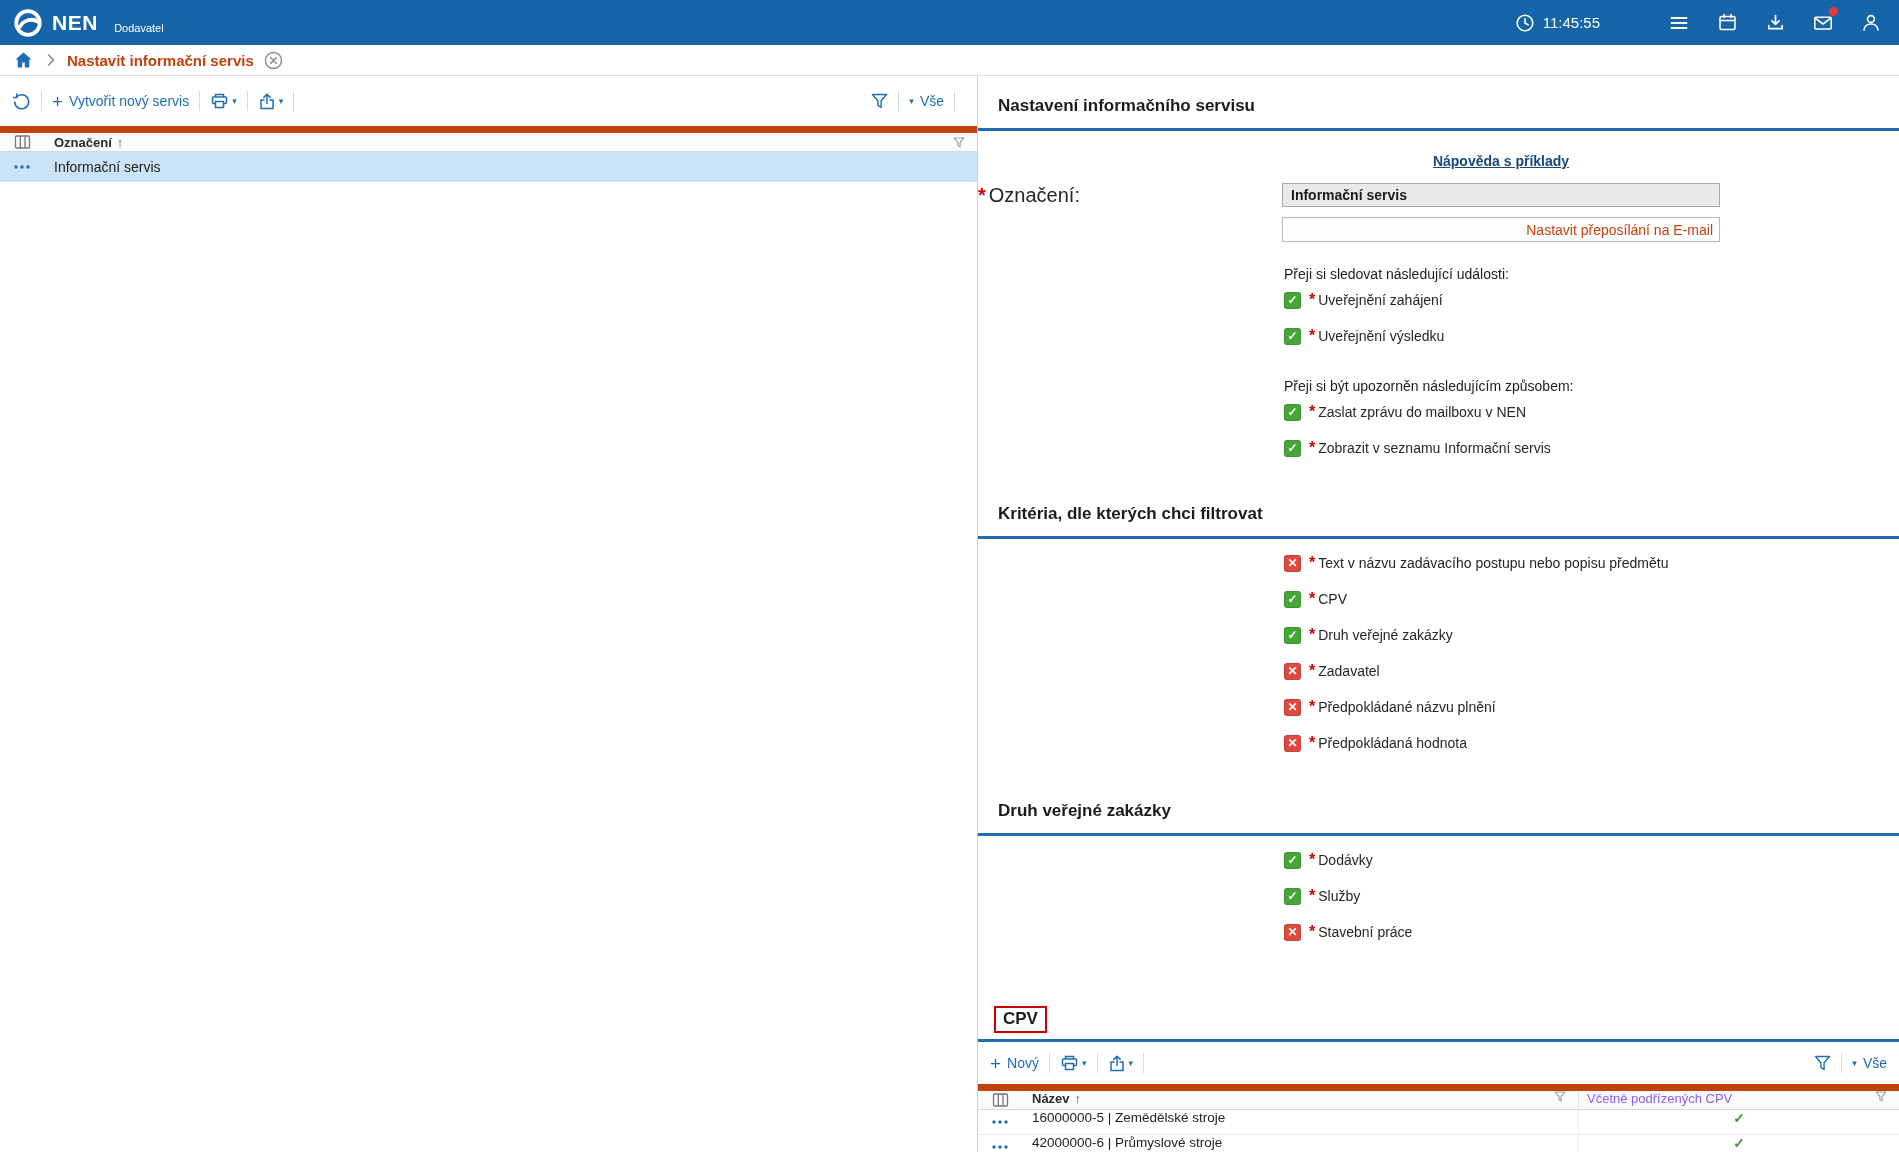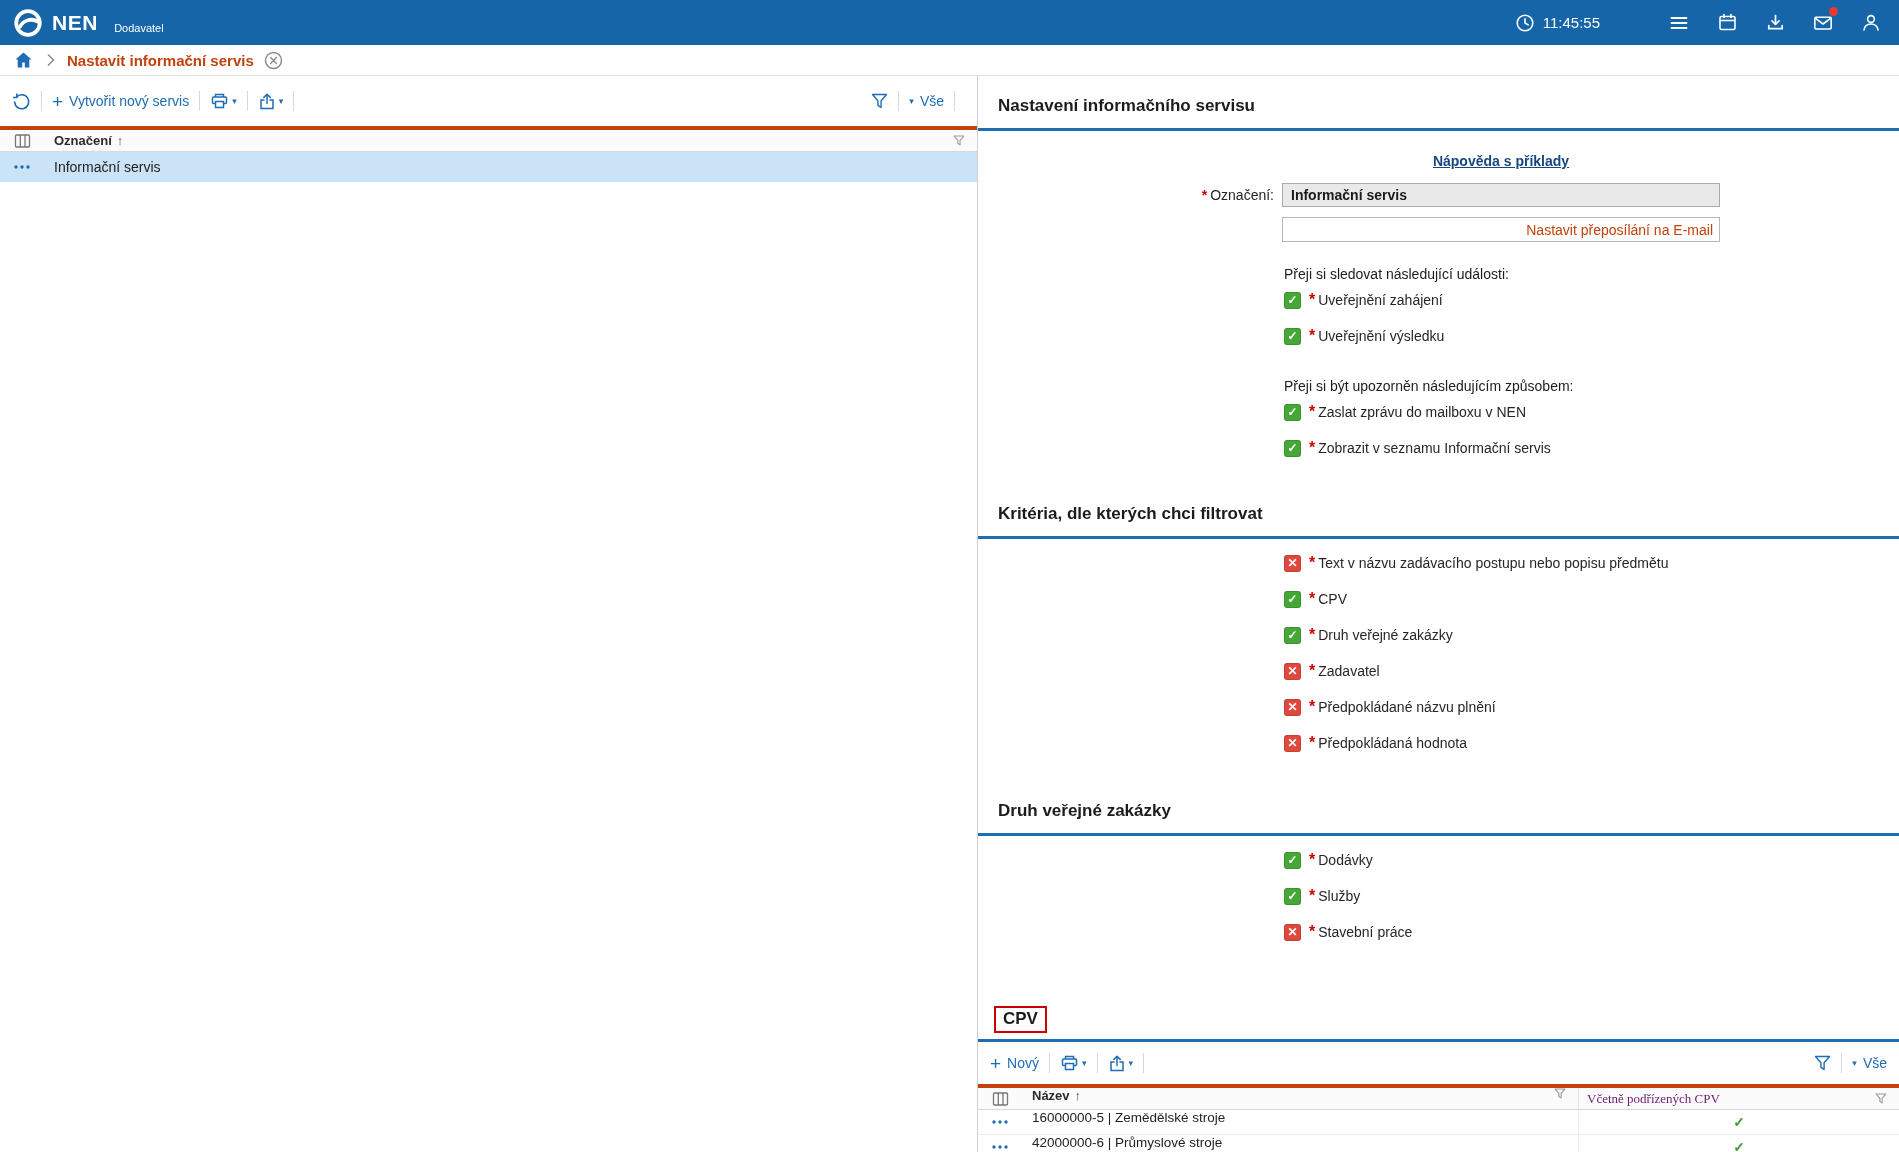--- a/index.html
+++ b/index.html
@@ -34,58 +34,58 @@
   .toolbar { height:50px; display:flex; align-items:center; padding:0 12px; }
   .right-panel .toolbar { height:42px; }
   .tb-sep { width:1px; height:20px; background:#D9D9D9; margin:0 10px; flex:none; }
   .tb-link { display:flex; align-items:center; gap:6px; color:#1E6DB5; font-size:14px; cursor:pointer; background:none; border:none; padding:0; font-family:inherit; }
   .plus { font-size:19px; line-height:1; color:#1E6DB5; }
   .tb-icon { display:flex; align-items:center; gap:3px; background:none; border:none; cursor:pointer; padding:0; }
   .caret { font-size:9px; color:#1E6DB5; }
   .tb-right { margin-left:auto; display:flex; align-items:center; }
 
   
-  .grid-header { height:26px; display:flex; align-items:center; background:#FBFBFB; border-top:4px solid #c2410c; border-bottom:1px solid #D8D8D8; font-size:13px; }
+  .grid-header { height:26px; display:flex; align-items:center; background:#FBFBFB; border-top:7px solid #c2410c; border-bottom:1px solid #D8D8D8; font-size:13px; }
   .cell-icon { width:44px; flex:none; display:flex; justify-content:center; }
   .hdr-label { font-weight:700; color:#2B2B2B; display:flex; align-items:center; gap:5px; padding-left:10px; cursor:pointer; }
   .sort { color:#444; font-size:13px; font-weight:400; }
   .hdr-funnel { margin-left:auto; margin-right:12px; display:flex; cursor:pointer; }
   .list-row { height:30px; display:flex; align-items:center; font-size:14px; cursor:pointer; }
   .list-row.is-on { background:#CBE3F6; }
   .row-label { padding-left:10px; color:#222; }
 
   
   .section-title { font-size:17px; font-weight:700; color:#1C1C1C; margin:4px; padding:16px 16px 8px; }
   .section-title.spaced { padding-top:34px; }
   .rule { height:3px; background:#1E6DB5; }
   .section-body { padding:6px 0 2px; }
 
   .form { padding-top:22px; }
   .help-link { display:block; width:438px; margin-left:304px; text-align:center; font-size:14px; font-weight:700; color:#17477E; text-decoration:underline; cursor:pointer; }
   .field-row { margin-top:14px; display:flex; align-items:center; }
-  .field-label { width:296px; text-align:right; font-size:14px; color:#262626; }
+  .field-label { width:296px; text-align:left; font-size:20px; color:#262626; }
   .text-input { margin-left:8px; width:438px; height:24px; background:#E9E9E9; border:1px solid #ABABAB; font-family:"Liberation Sans",sans-serif; font-size:14px; font-weight:700; color:#1A1A1A; padding:0 8px; }
   .mail-btn { display:block; margin:10px 0 0 304px; width:438px; height:25px; background:#FEFEFE; border:1px solid #B9B9B9; color:#c2410c; font-family:"Liberation Sans",sans-serif; font-size:14px; cursor:pointer;text-align:right; }
 
   .group-heading { margin:24px 0 0 306px; font-weight:400; font-size:14px; color:#1C1C1C; }
   .cb-row { height:36px; display:flex; align-items:center; margin-left:306px; }
   .cb { width:17px; height:17px; border-radius:3px; flex:none; display:inline-flex; align-items:center; justify-content:center; cursor:pointer; border:1px solid rgba(0,0,0,.12); }
   .cb.is-on { background:#45A735; }
   .cb.is-off { background:#E0483E; }
   .cb::after { color:#fff; font-size:12px; font-weight:700; line-height:1; }
   .cb.is-on::after { content:"✓"; }
   .cb.is-off::after { content:"✕"; }
   .req { color:#D40000; font-weight:700; margin:0 3px 0 8px; }
   .cb-label { font-size:14px; color:#262626; }
 
   
   .cpv-head { padding:54px 16px 6px; }
   .cpv-title { display:inline-block; border:2px solid #CC0000; padding:1px 7px 2px; font-size:17px; font-weight:700; color:#1C1C1C; }
   .cpv-grid .col-name { width:556px; flex:none; display:flex; align-items:flex-start; height:100%; }
-  .cpv-grid .col-child { flex:1; display:flex; align-items:center; height:100%; border-left:1px solid #E2E2E2; padding-left:8px; font-size:13px; color:#701a75;font-family:Liberation Serif, serif; }
+  .cpv-grid .col-child { flex:1; display:flex; align-items:flex-start; height:100%; border-left:1px solid #E2E2E2; padding-left:8px; font-size:13px; color:#8b5cf6; }
   .cpv-row { height:25px; display:flex; align-items:center; border-bottom:1px solid #EBEBEB; font-size:13.5px; cursor:pointer; }
   .cpv-row .name-text { padding-left:10px; color:#222; }
   .cpv-row .col-child { justify-content:center; padding-left:0; border-left:1px solid #F0F0F0; }
   .cell-check { display:inline-flex; }
   .cell-check.is-on::after { content:"✓"; color:#3E9B33; font-weight:700; font-size:14px; }
 </style>
 </head>
 <body>
 
 <div class="app">

